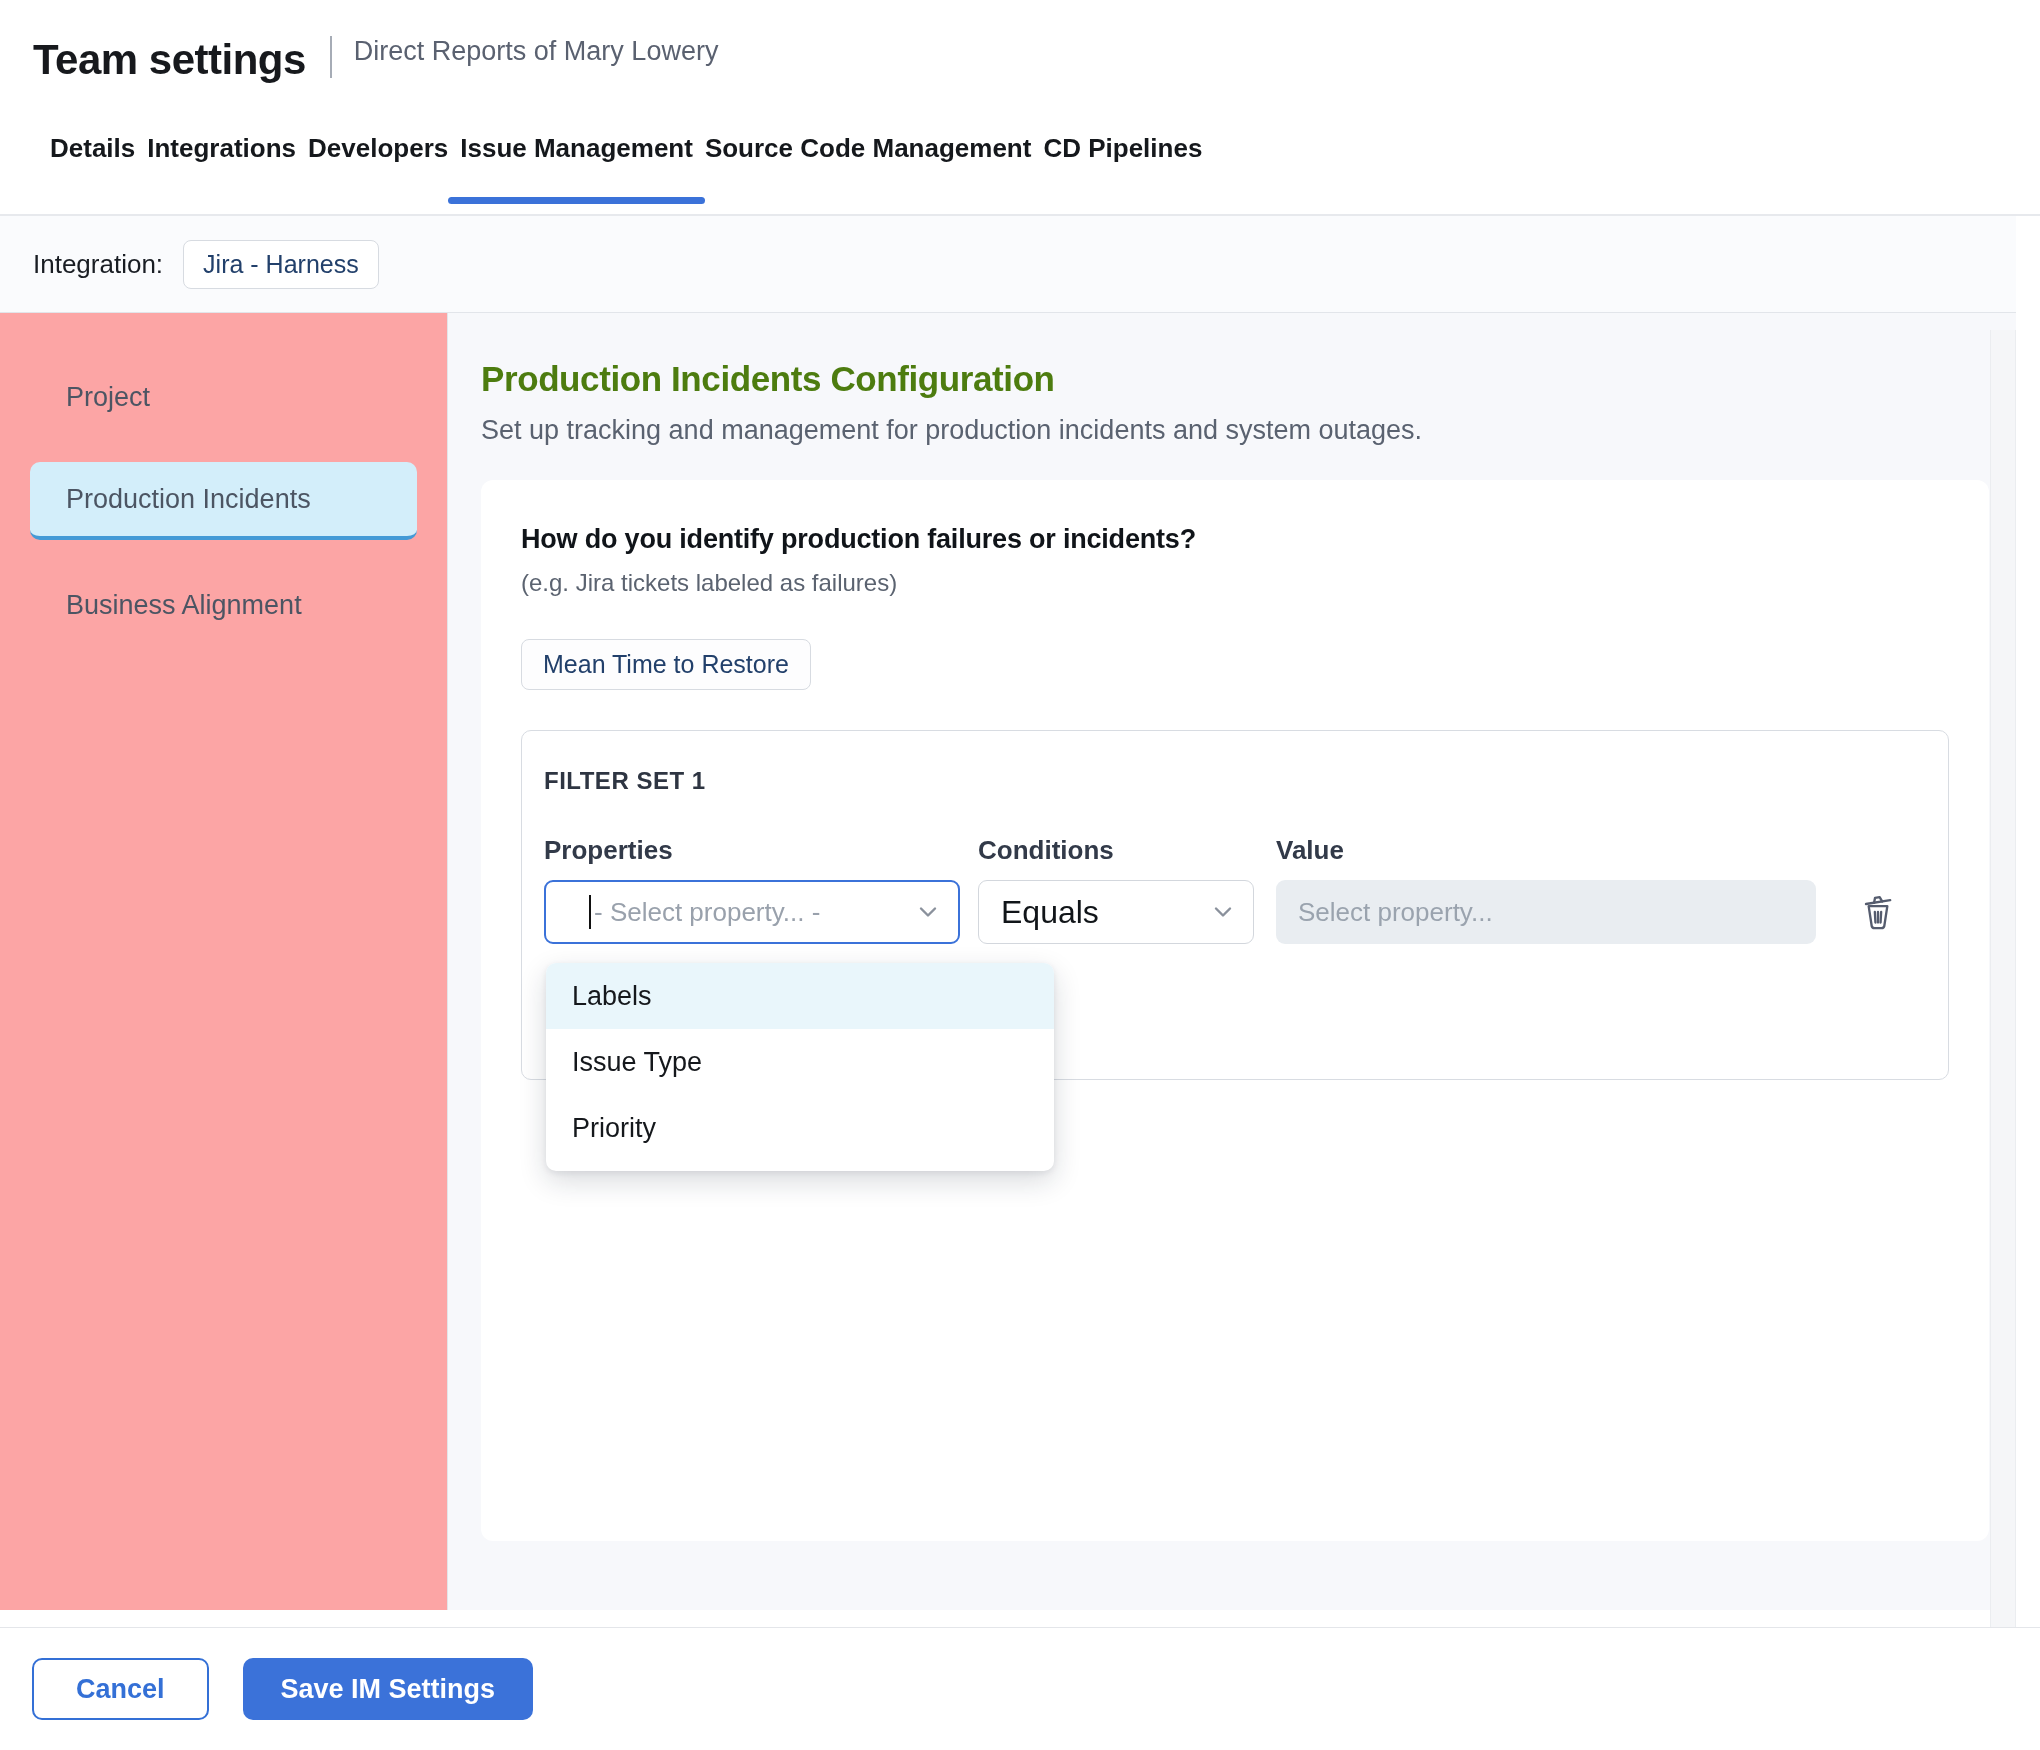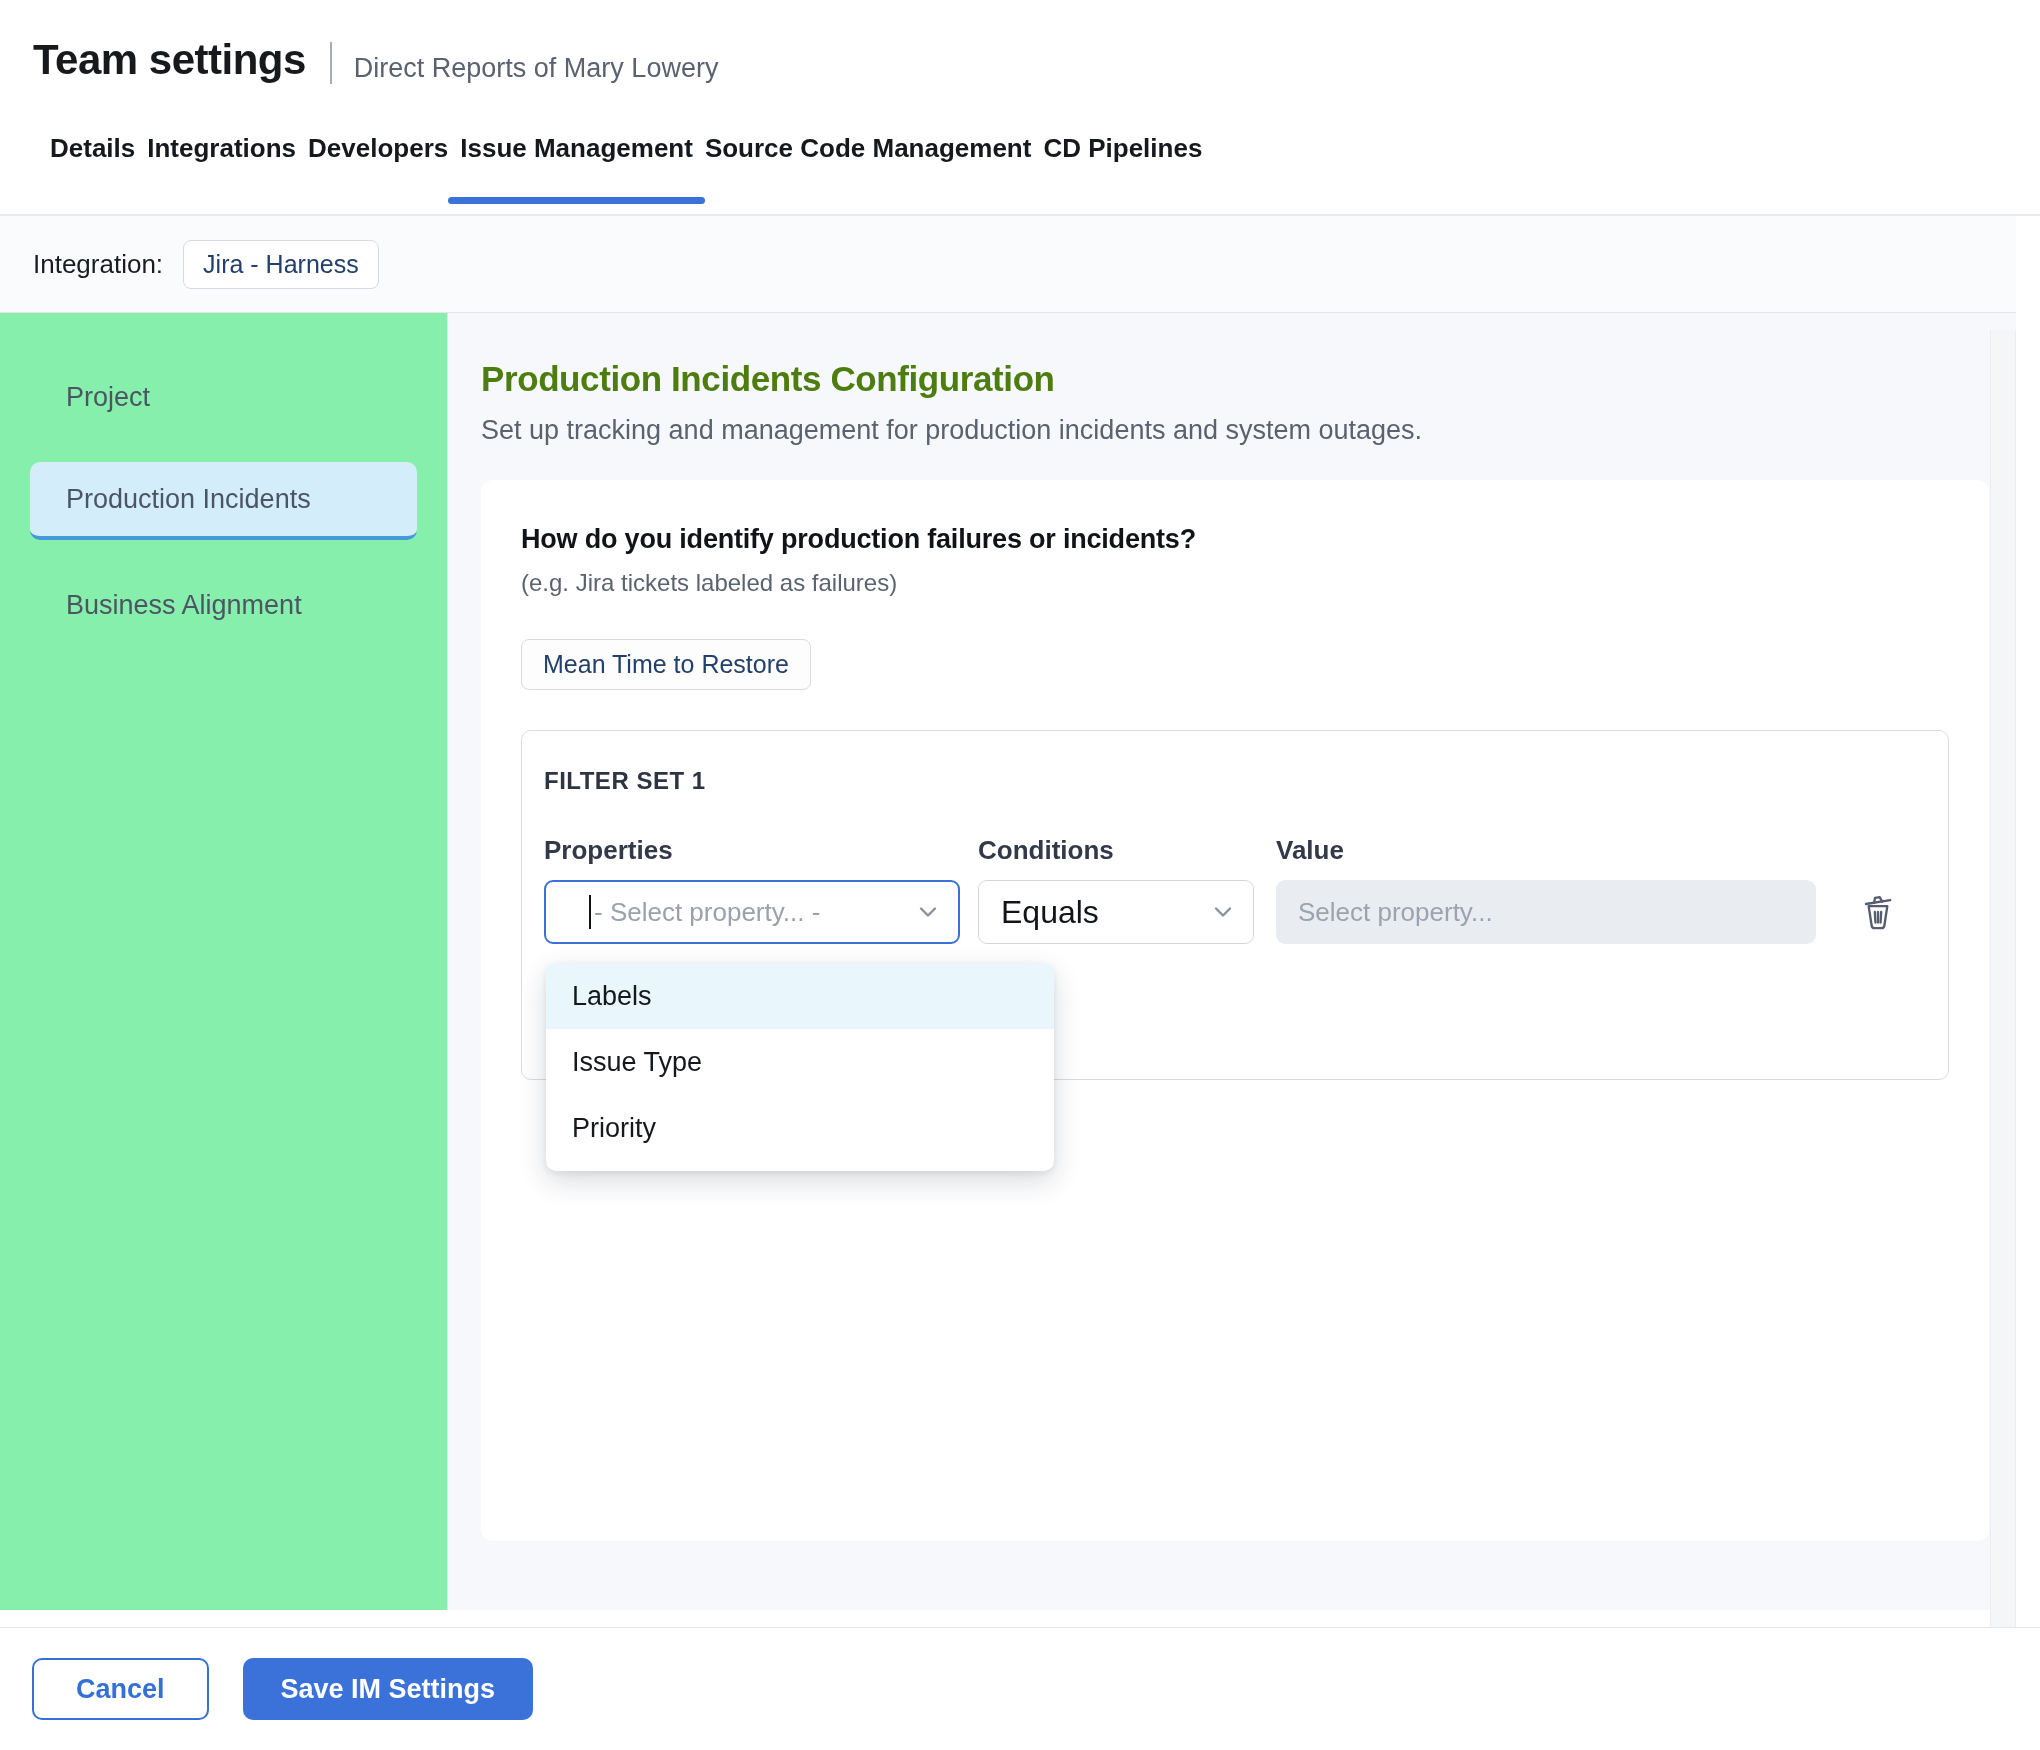--- a/index.html
+++ b/index.html
@@ -7,38 +7,38 @@
   body {
     font-family:"Liberation Sans", sans-serif;
     background:#ffffff;
     color:#16191e;
     position:relative;
     overflow:hidden;
   }
 
   
   .header { background:#fff; height:106px; padding:36px 0 0 33px; display:flex; align-items:flex-start; }
-  .title-row { display:flex; align-items:flex-end; }
+  .title-row { display:flex; align-items:flex-start; }
   .page-title { font-size:42px; font-weight:700; letter-spacing:-0.5px; color:#17191d; }
   .title-sep { width:2px; height:42px; background:#a6acb6; margin:0 22px 0 24px; }
   .page-subtitle { font-size:27px; color:#5a6170; }
 
   
   .tabbar { display:flex; padding:0 0 12px 44px; border-bottom:2px solid #e7e9ed; height:110px; align-items:flex-end; background:#fff; }
   .tab { position:relative; font-size:26px; font-weight:600; color:#15181c; padding:0 6px 38px 6px; cursor:pointer; background:none; border:none; font-family:inherit; }
   .tab.active::after { content:""; position:absolute; left:-6px; right:-6px; bottom:-2px; height:7px; background:#3b72d9; border-radius:5px; }
 
   
   .strip { background:#fafbfd; border-bottom:1px solid #e2e5ea; height:97px; display:flex; align-items:center; padding-left:33px; }
   .strip-label { font-size:26px; color:#191d23; }
   .integration-chip { margin-left:20px; background:#ffffff; border:1px solid #d7dbe1; border-radius:8px; padding:9px 19px; font-size:25px; color:#22406b; cursor:pointer; font-family:inherit; }
 
   
   .body-cols { display:flex; height:1297px; }
-  .sidebar { width:448px; background:#86efac; border-right:1px solid #e2e5e9; padding-top:45px; flex-shrink:0; }
+  .sidebar { width:448px; background:#fca5a5; border-right:1px solid #e2e5e9; padding-top:45px; flex-shrink:0; }
   .side-item { margin:0 30px 26px 30px; height:78px; display:flex; align-items:center; padding:0 36px; border-radius:10px; font-size:27px; color:#4c5563; cursor:pointer; }
   .side-item.active { background:#d3eefa; border-bottom:4px solid #449ad6; border-radius:10px; }
 
   .main { flex:1; background:#f7f8fb; padding:46px 0 0 33px; position:relative; }
   .main-title { font-size:35px; font-weight:700; letter-spacing:-0.4px; color:#4d7c0f; }
   .main-subtitle { font-size:27px; color:#5a6270; margin-top:16px; }
 
   
   .card { margin-top:34px; width:1508px; height:1061px; background:#fff; border-radius:12px; padding:44px 40px 0 40px; position:relative; }
   .question { font-size:27px; font-weight:700; color:#101419; letter-spacing:-0.2px; }

